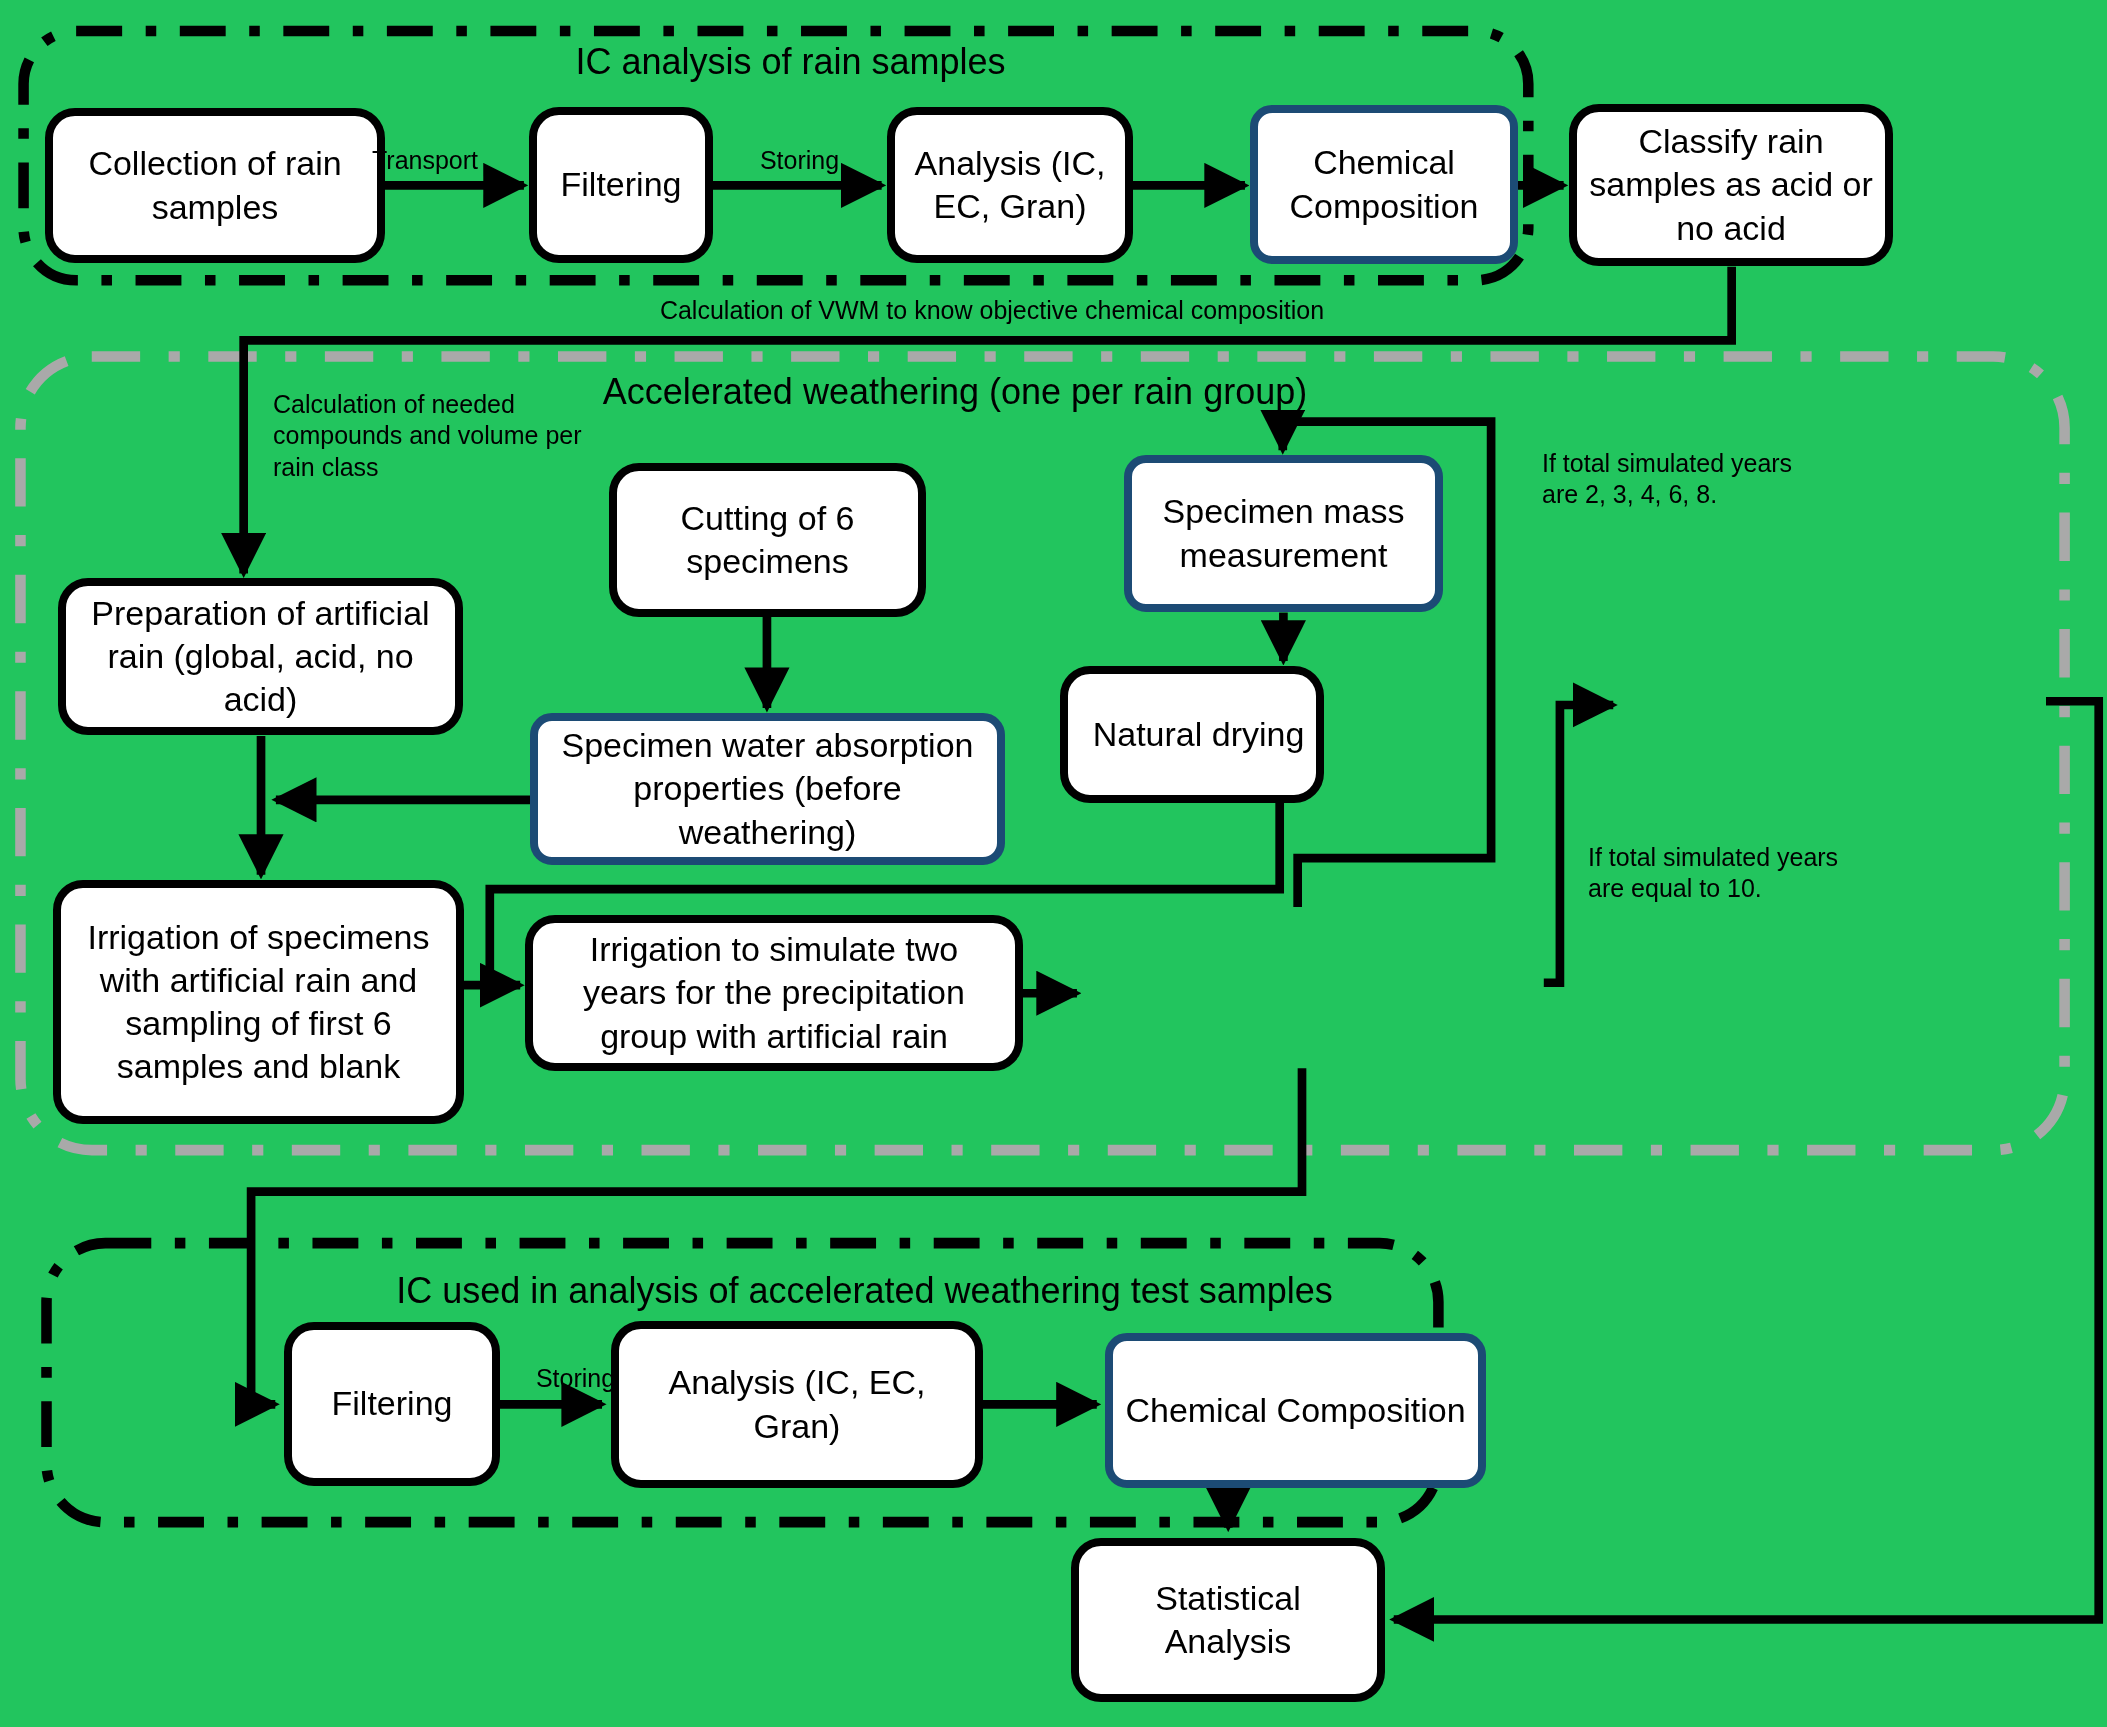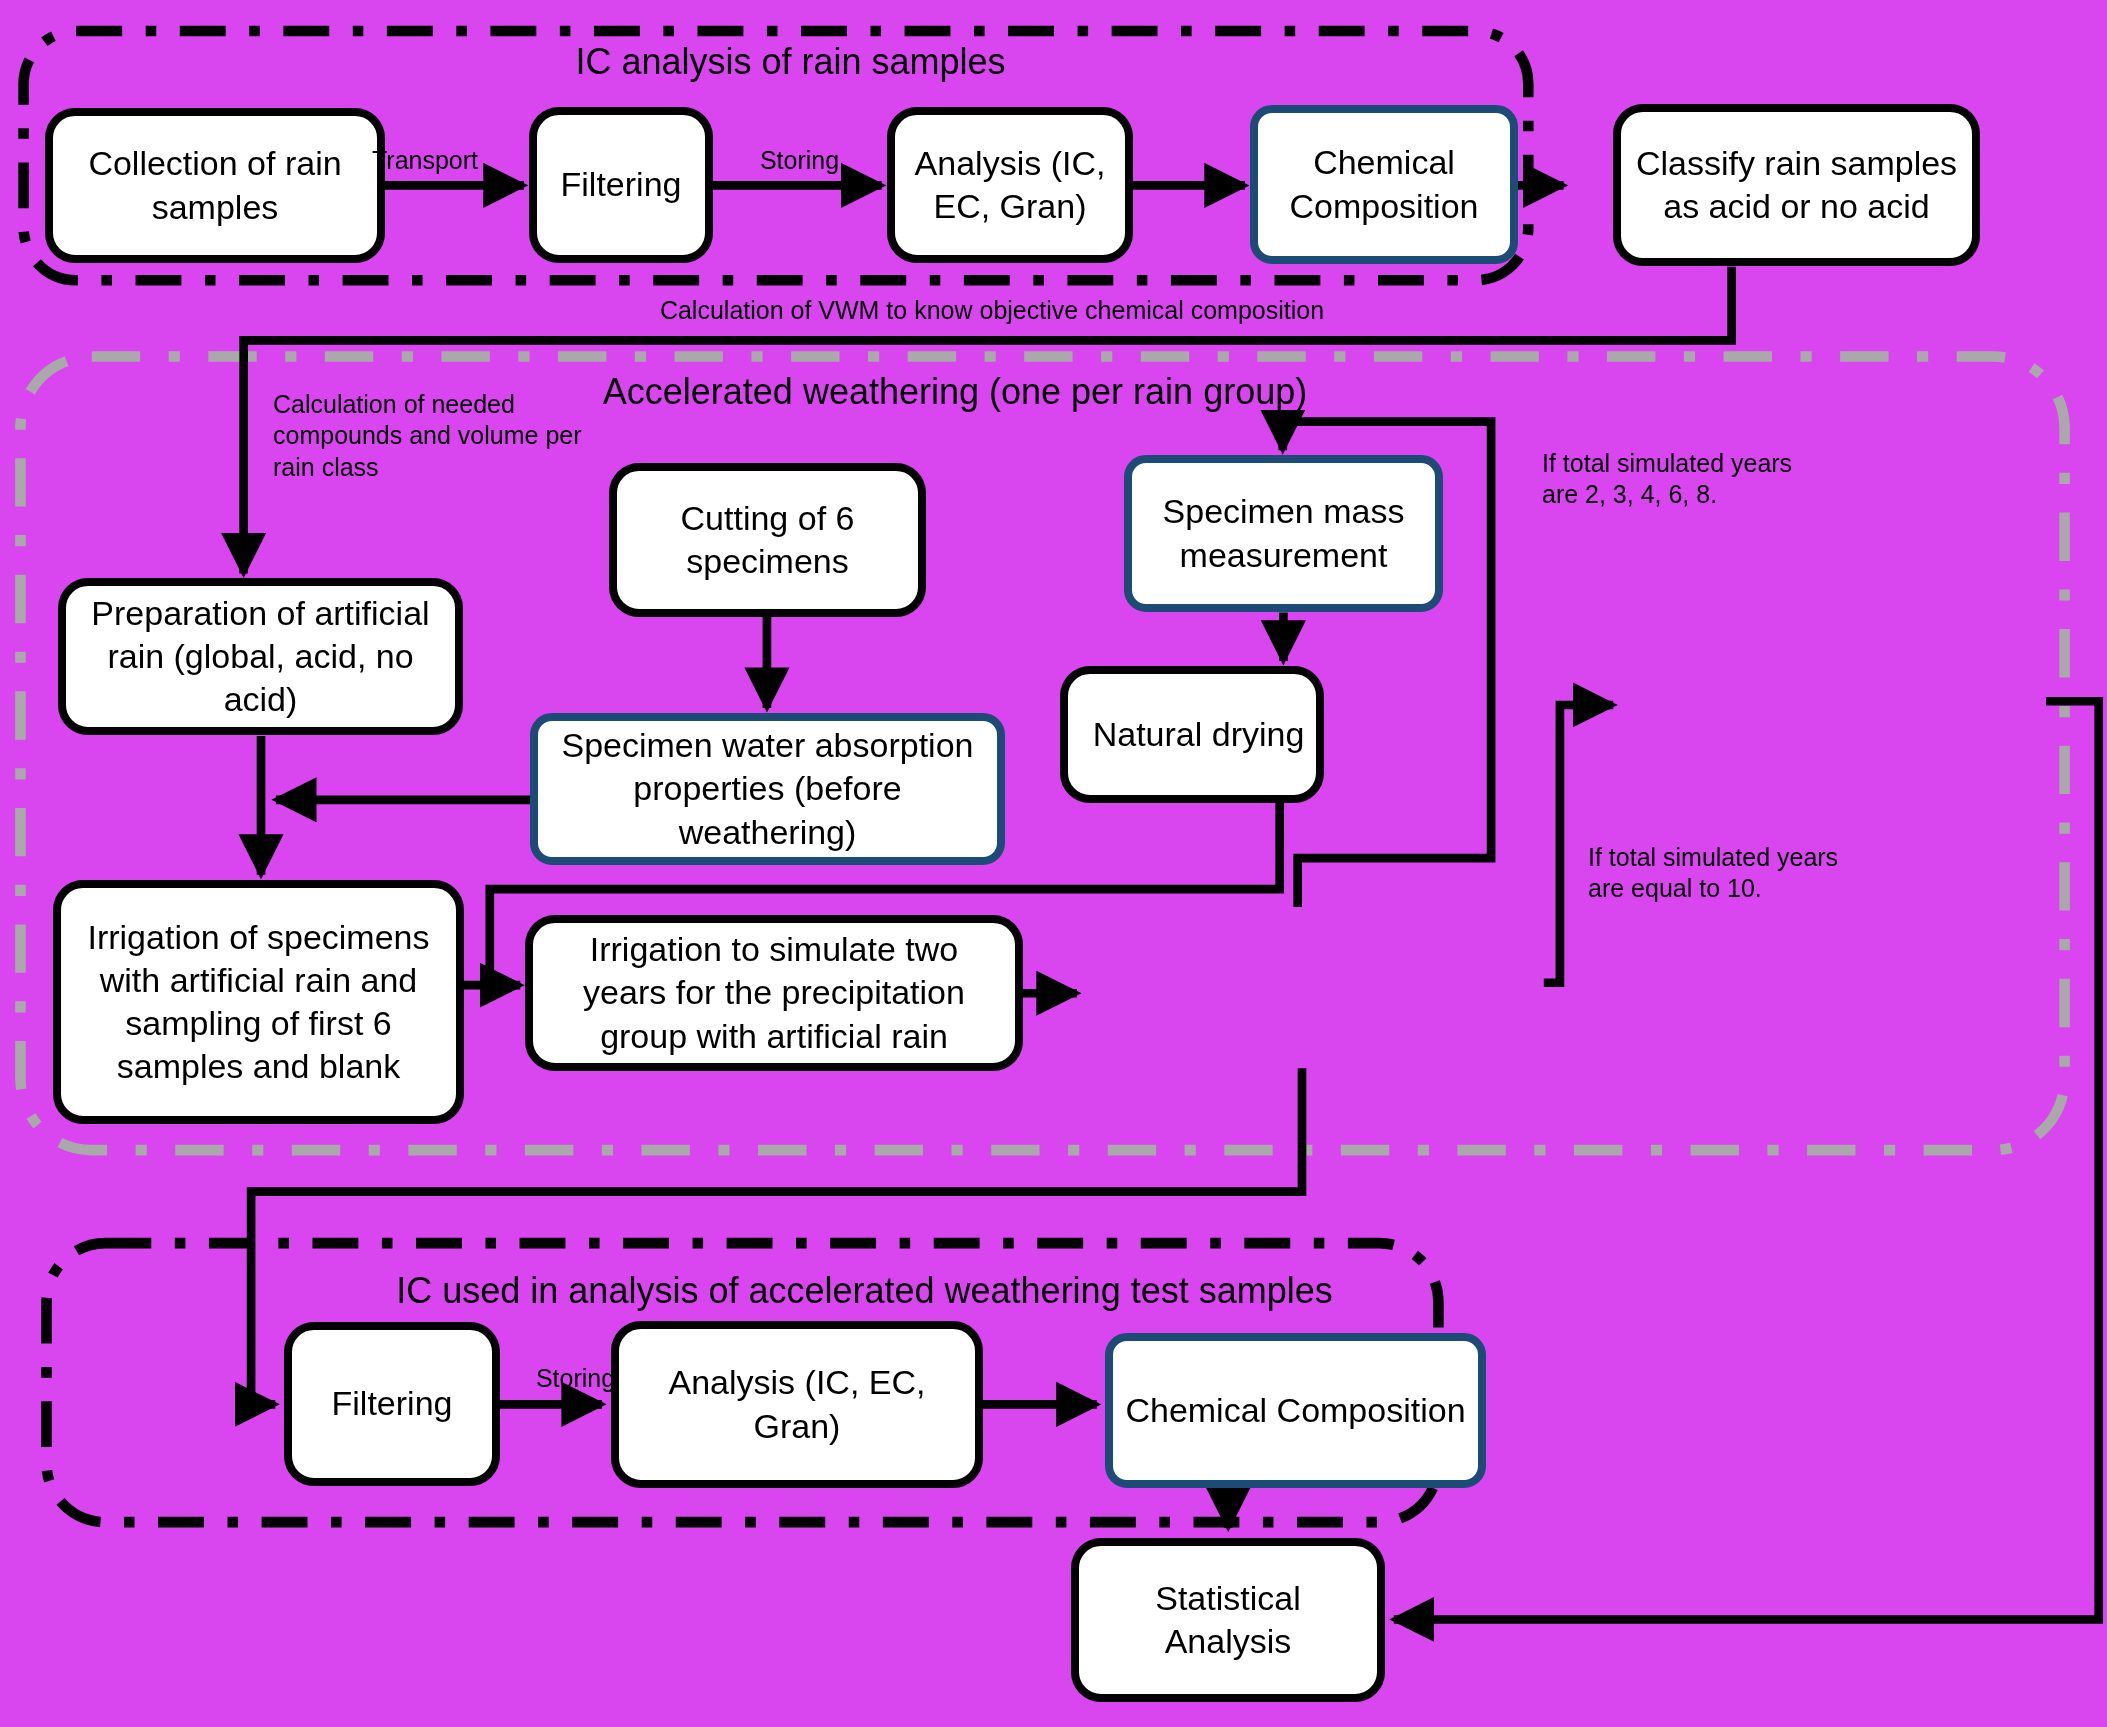--- a/index.html
+++ b/index.html
@@ -1,16 +1,16 @@
 <!DOCTYPE html>
 <html style="font-size:10px"><head>
 <meta charset="utf-8">
 <style>
   html,body{margin:0;padding:0;background:#ffffff;}
-  #canvas{position:relative;width:2108px;height:1728px;background:#d946ef;overflow:hidden;
+  #canvas{position:relative;width:2108px;height:1728px;background:#22c55e;overflow:hidden;
           font-family:"Liberation Sans", sans-serif;color:#000;}
   #wires{position:absolute;left:0;top:0;width:2108px;height:1728px;}
   .node{position:absolute;display:flex;align-items:center;justify-content:center;
         text-align:center;background:#ffffff;border:8px solid #000;border-radius:30px;
         font-size:34px;line-height:1.27;padding:5px 11px;box-sizing:border-box;}
   .node.blue{border-color:#1c4b75;border-radius:22px;}
   .lbl{position:absolute;font-size:25px;line-height:1.25;}
   .lbl.center{text-align:center;}
   .title{position:absolute;font-size:36px;text-align:center;}
 </style>
@@ -54,21 +54,21 @@
   </svg>
 
   <div class="title" style="left:248px;top:41px;width:1085px;">IC analysis of rain samples</div>
   <div class="title" style="left:397px;top:371px;width:1116px;">Accelerated weathering (one per rain group)</div>
   <div class="title" style="left:260px;top:1270px;width:1209px;">IC used in analysis of accelerated weathering test samples</div>
 
   <div class="node" style="left:45px;top:108px;width:340px;height:155px;">Collection of rain samples</div>
   <div class="node" style="left:529px;top:107px;width:184px;height:156px;">Filtering</div>
   <div class="node" style="left:887px;top:107px;width:246px;height:156px;">Analysis (IC, EC, Gran)</div>
   <div class="node blue" style="left:1250px;top:105px;width:268px;height:159px;">Chemical Composition</div>
-  <div class="node" style="left:1569px;top:104px;width:367px;height:162px;margin-left:44px;">Classify rain samples as acid or no acid</div>
+  <div class="node" style="left:1569px;top:104px;width:324px;height:162px;">Classify rain samples as acid or no acid</div>
 
   <div class="node" style="left:58px;top:578px;width:405px;height:157px;">Preparation of artificial rain (global, acid, no acid)</div>
   <div class="node" style="left:609px;top:463px;width:317px;height:154px;">Cutting of 6 specimens</div>
   <div class="node blue" style="left:530px;top:713px;width:475px;height:152px;">Specimen water absorption properties (before weathering)</div>
   <div class="node blue" style="left:1124px;top:455px;width:319px;height:157px;">Specimen mass measurement</div>
   <div class="node" style="left:1060px;top:666px;width:264px;height:137px;padding-left:24px;">Natural drying</div>
   <div class="node" style="left:53px;top:880px;width:411px;height:244px;">Irrigation of specimens with artificial rain and sampling of first 6 samples and blank</div>
   <div class="node" style="left:525px;top:915px;width:498px;height:156px;">Irrigation to simulate two years for the precipitation group with artificial rain</div>
 
   <div class="node" style="left:284px;top:1322px;width:216px;height:164px;">Filtering</div>

